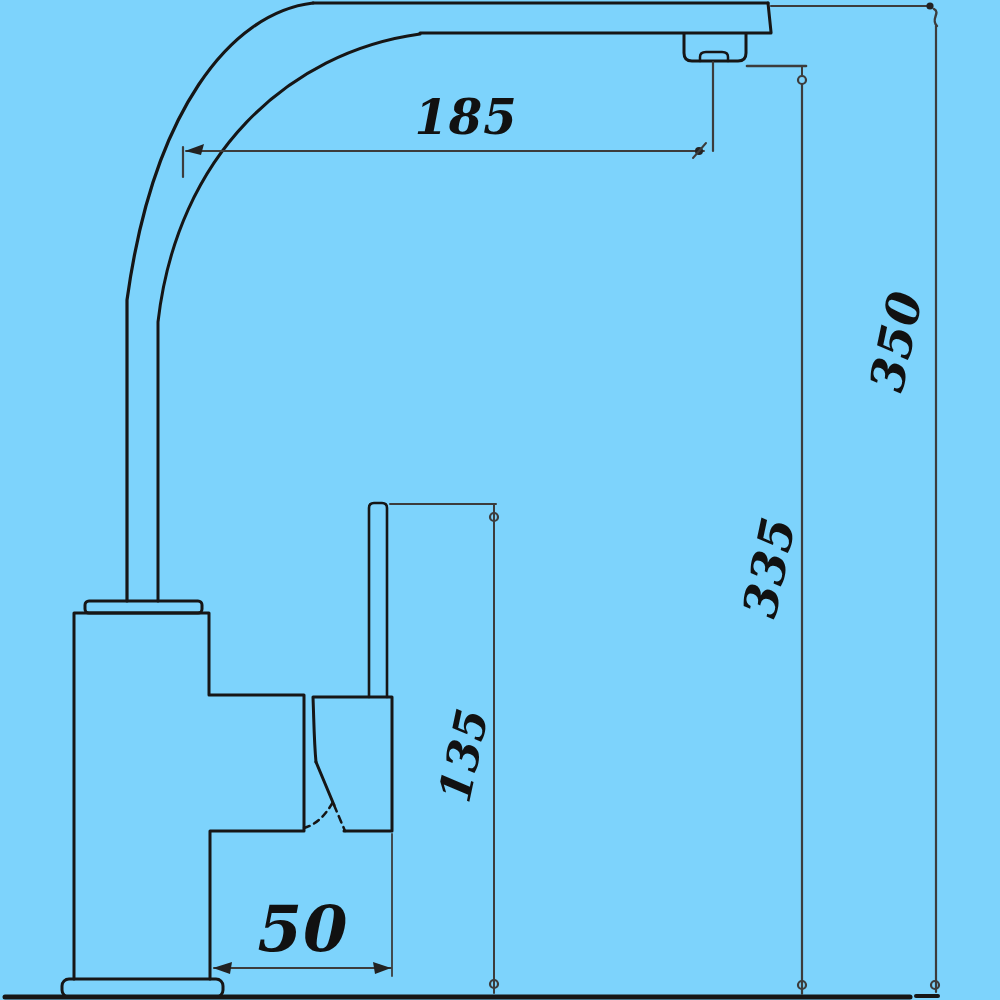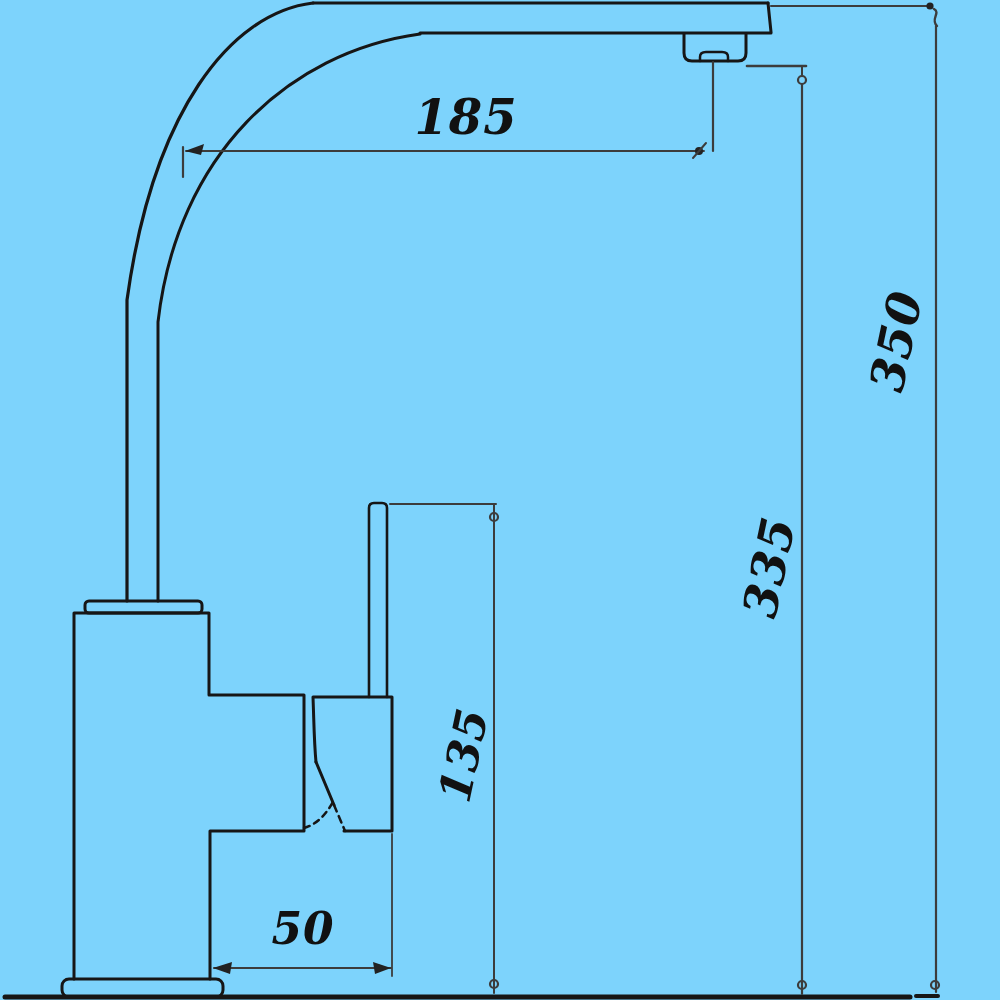--- a/index.html
+++ b/index.html
@@ -21,21 +21,21 @@
     white-space:nowrap;
     letter-spacing:1px;
     line-height:1;
     user-select:none;
   }
   .dim-label.rot{transform:translate(-50%,-50%) rotate(-78deg);}
   #label-185{left:466px;top:117px;font-size:48px;}
   #label-350{left:896px;top:341px;font-size:47px;}
   #label-335{left:769px;top:567px;font-size:47px;}
   #label-135{left:464px;top:755px;font-size:44px;}
-  #label-50{left:303px;top:929px;font-size:44px;}
+  #label-50{left:303px;top:929px;font-size:64px;}
 </style>
 </head>
 <body>
 
 <div id="canvas">
 
   <svg id="drawing" width="1000" height="1000" viewBox="0 0 1000 1000" fill="none" stroke-linecap="round" stroke-linejoin="round">
 
     <g stroke="#161616">
 

